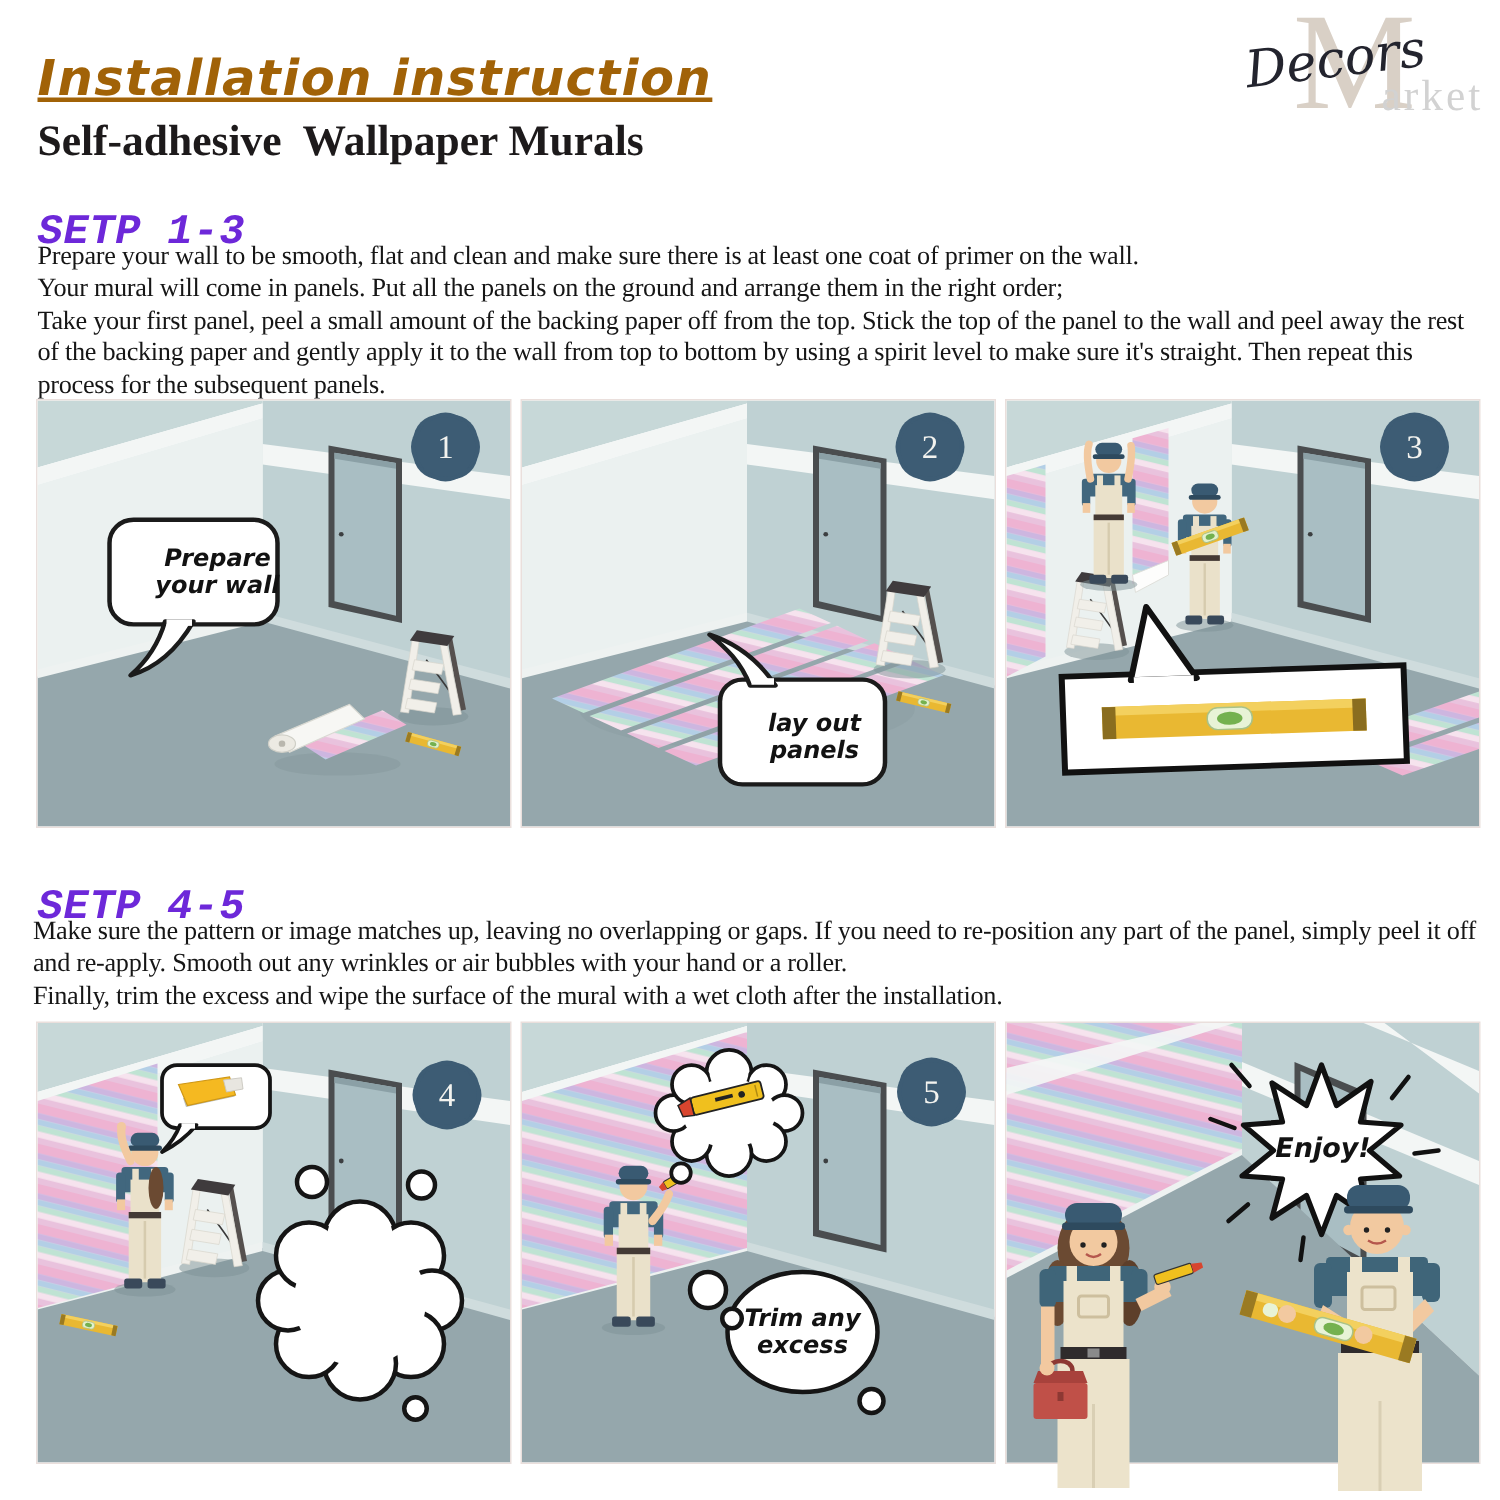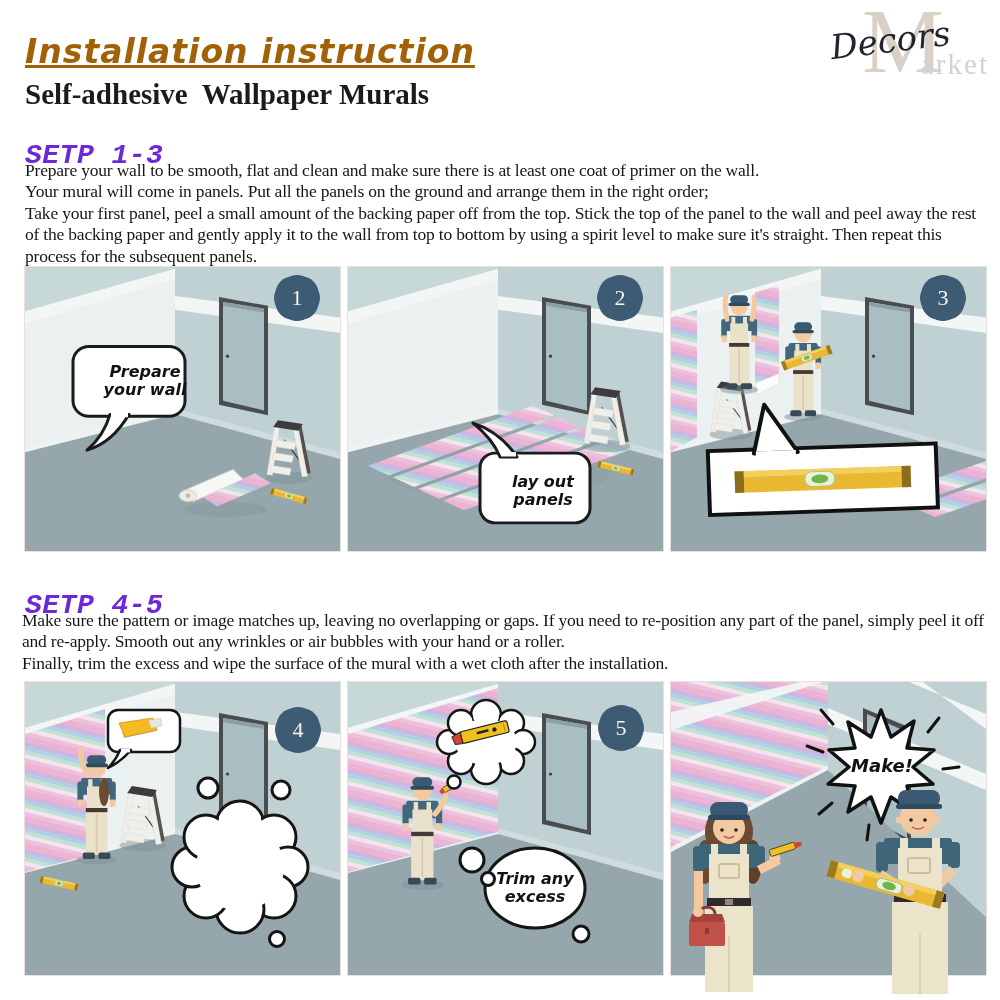--- a/index.html
+++ b/index.html
@@ -403,16 +403,16 @@
             <rect x="0" y="0" width="8" height="17" fill="#9a7a22"></rect>
             <rect x="110" y="0" width="8" height="17" fill="#9a7a22"></rect>
             <rect x="50" y="3.5" width="26" height="11" rx="5" fill="#e8f3d6" stroke="#a8c289" stroke-width="1"></rect>
             <ellipse cx="63" cy="9" rx="7" ry="3.8" fill="#74b14f"></ellipse>
             <rect x="14" y="4" width="10" height="9" rx="4" fill="#e8f3d6"></rect>
           </g>
           <circle cx="-18" cy="102" r="6" fill="#f2c9a0"></circle>
           <circle cx="33" cy="116" r="6" fill="#f2c9a0"></circle>
         </g>
       </svg>
-      <div class="btxt t6">Make!</div>
+      <div class="btxt t6">Enjoy!</div>
     </figure>
   </div>
 </div>
 
 </body></html>

